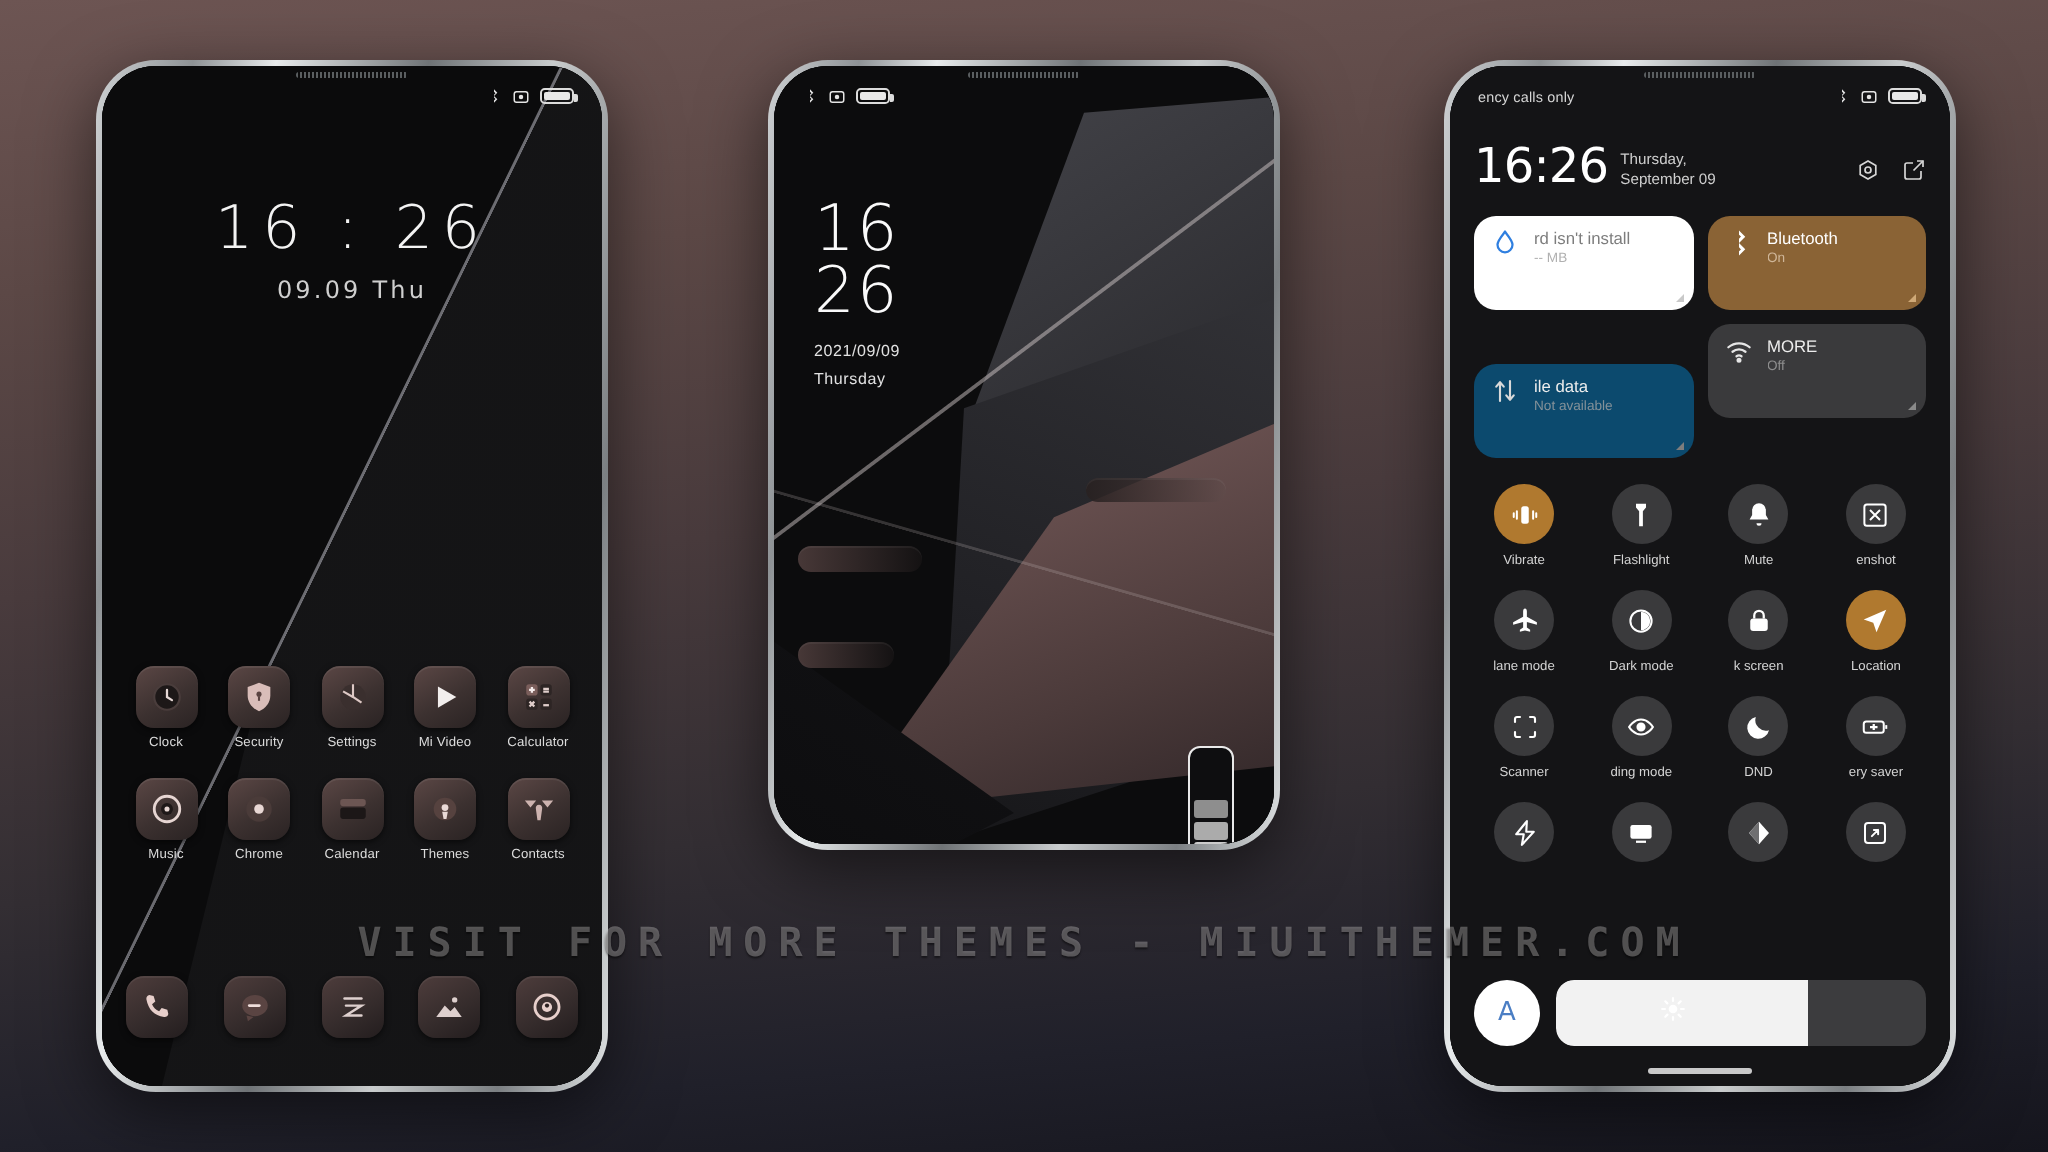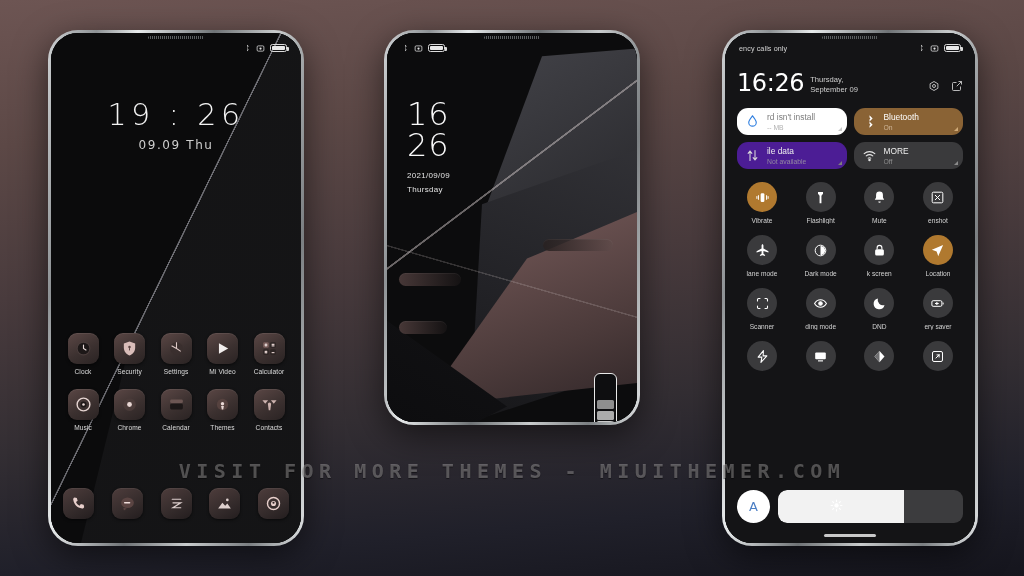--- a/index.html
+++ b/index.html
@@ -114,38 +114,38 @@
   
   .cc { position:absolute; inset:0; background:#141416; padding:0 12px; }
   .cc-head { display:flex; align-items:flex-start; margin-top:36px; }
   .cc-time { color:#fff; font-size:24px; font-weight:400; letter-spacing:-.4px;
     font-family:"DejaVu Sans", sans-serif; }
   .cc-date { color:#cfcfcf; font-size:7.6px; line-height:1.35; margin:6px 0 0 6px; max-width:68px; }
   .cc-actions { margin-left:auto; display:flex; gap:11px; padding-top:9px; }
   .cc-actions svg { width:12px; height:12px; }
 
   .bigtiles { display:flex; flex-wrap:wrap; gap:7px; margin-top:11px; }
-  .bigtile { width:calc(50% - 3.5px); height:27px; border-radius:11px; padding:6px 8px;
-    display:flex; align-items:center; gap:7px; position:relative; }
+  .bigtile { width:calc(50% - 3.5px); height:47px; border-radius:11px; padding:6px 8px;
+    display:flex; gap:7px; position:relative; }
   .bigtile .bt-ic { width:15px; height:15px; flex:0 0 15px; display:flex; align-items:center; justify-content:center; }
   .bigtile .bt-tx { overflow:hidden; }
   .bt-t { font-size:8.4px; white-space:nowrap; }
   .bt-s { font-size:6.8px; margin-top:2px; white-space:nowrap; opacity:.78; }
   .bt-corner { position:absolute; right:5px; bottom:4px; width:0; height:0;
     border-style:solid; border-width:0 0 4.5px 4.5px; border-color:transparent; }
   .bigtile.white { background:#fff; }
   .bigtile.white .bt-t { color:#7d7d7d; } .bigtile.white .bt-s { color:#9a9a9a; }
   .bigtile.white .bt-corner { border-bottom-color:#c9c9c9; }
   .bigtile.gold { background:#8a6335; }
   .bigtile.gold .bt-t { color:#fff; } .bigtile.gold .bt-s { color:#e2cdb4; }
   .bigtile.gold .bt-corner { border-bottom-color:#cfa977; }
   .bigtile.grey { background:#3a3a3c; }
   .bigtile.grey .bt-t { color:#ededed; } .bigtile.grey .bt-s { color:#a5a5a5; }
   .bigtile.grey .bt-corner { border-bottom-color:#8a8a8a; }
-  .bigtile.dgrey { background:#4c1d95; }
+  .bigtile.dgrey { background:#0c4a6e;margin-top:20px; }
   .bigtile.dgrey .bt-t { color:#ededed; } .bigtile.dgrey .bt-s { color:#a5a5a5; }
   .bigtile.dgrey .bt-corner { border-bottom-color:#7d7d7d; }
 
   .togglegrid { margin-top:13px; }
   .trow { display:flex; justify-content:space-between; margin-bottom:11px; }
   .tg { width:50px; text-align:center; }
   .tg .circ { width:30px; height:30px; border-radius:50%; margin:0 auto;
     background:#3a3a3c; display:flex; align-items:center; justify-content:center; }
   .tg.on .circ { background:#b0792f; }
   .tg .tlbl { margin-top:5px; font-size:6.6px; color:#d3d3d3; white-space:nowrap;
@@ -194,21 +194,21 @@
           <span class="ico">
             <svg viewBox="0 0 24 24" width="9" height="9" fill="none" stroke="#e4e4e4" stroke-width="2">
                 <rect x="3" y="5" width="18" height="14" rx="3"></rect>
                 <circle cx="12" cy="12" r="3" fill="#e4e4e4" stroke="none"></circle>
               </svg>
           </span>
           <span class="batt"></span>
         </div>
 
         <div class="clockwidget">
-          <div class="cw-time">19 : 26</div>
+          <div class="cw-time">16 : 26</div>
           <div class="cw-date">09.09  Thu</div>
         </div>
 
         <div class="appgrid">
           <div class="approw">
             <div class="app">
                 <div class="tile">
               <svg viewBox="0 0 24 24" fill="none" stroke="#2a2222" stroke-width="1.5">
                     <circle cx="12" cy="12" r="9" fill="#1d1818" stroke="#4a3d3c"></circle>
                     <path d="M12 7v5l3.5 2.2" stroke="#e7d9d7" stroke-width="1.6" stroke-linecap="round"></path>

